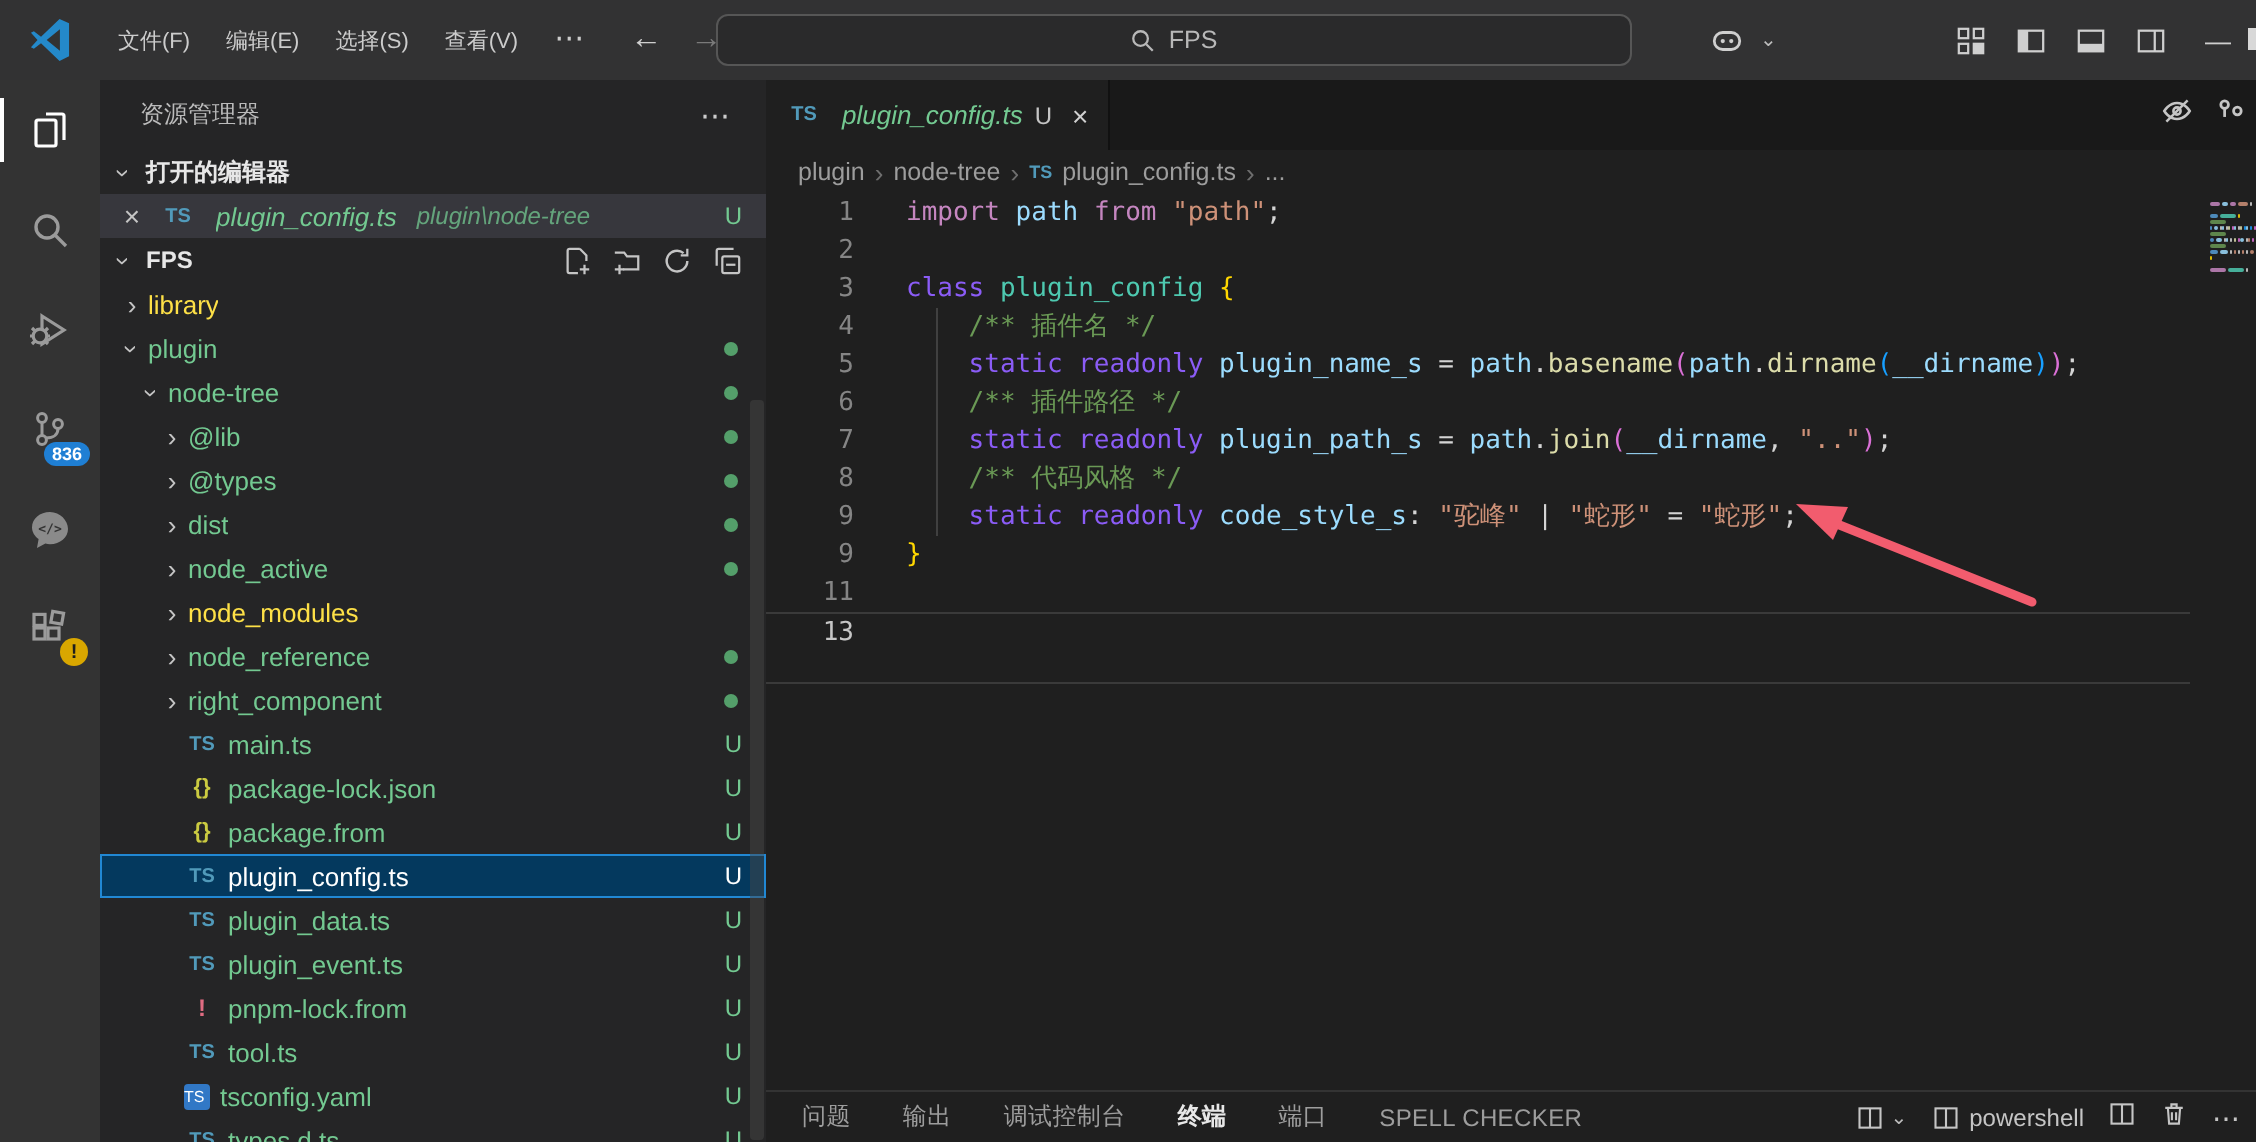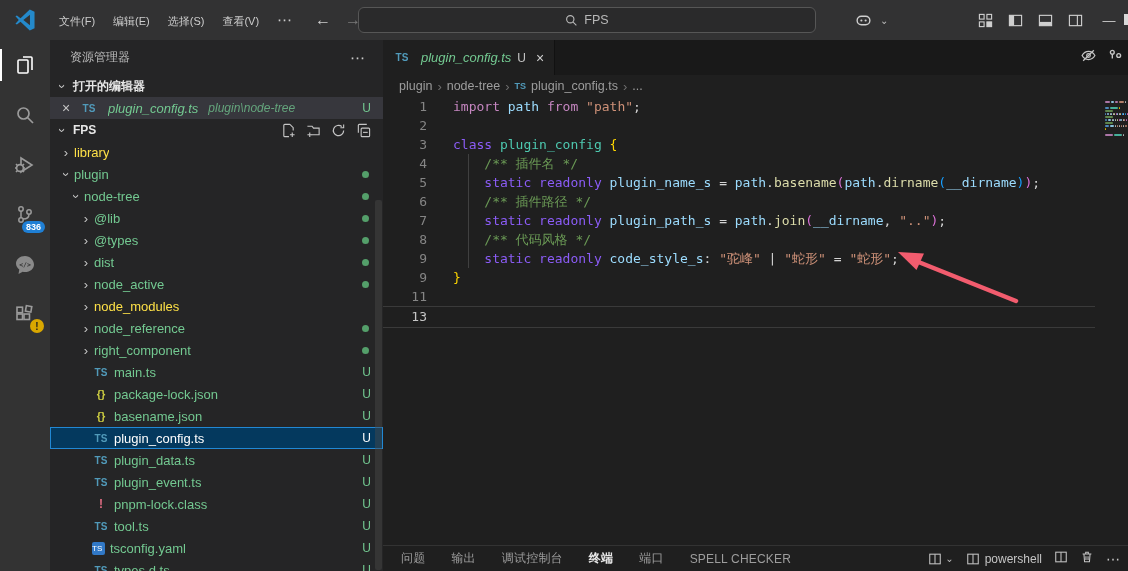--- a/index.html
+++ b/index.html
@@ -79,21 +79,21 @@
   .breadcrumbs { height:22px; display:flex; align-items:center; font-size:12.5px; color:#9d9d9d; padding-left:16px; gap:5px; flex:0 0 22px; }
   .crumb-sep { color:#6e6e6e; font-size:13px; }
   .crumb-ts { color:#519aba; font-size:9px; font-weight:bold; }
 
   .code-area { flex:1; position:relative; font-family:"DejaVu Sans Mono","Liberation Mono",monospace;
     font-size:13px; line-height:19px; overflow:hidden; }
   .code-line { display:flex; height:19px; white-space:pre; }
   .gutter-num { width:44px; text-align:right; color:#858585; flex:0 0 44px; }
   .gutter-num.active { color:#c6c6c6; }
   .line-content { padding-left:26px; white-space:pre; }
-  .code-line.active-line { border-top:1px solid #3a3a3a; border-bottom:1px solid #3a3a3a; height:22px; margin-right:33px; }
+  .code-line.active-line { border-top:1px solid #3a3a3a; border-bottom:1px solid #3a3a3a; height:36px; margin-right:33px; }
   .indent-guide { position:absolute; width:1px; background:#404040; left:85px; }
   .c-kw{color:#c586c0;} .c-st{color:#8b5cf6;} .c-var{color:#9cdcfe;} .c-fn{color:#dcdcaa;}
   .c-str{color:#ce9178;} .c-cm{color:#6a9955;} .c-cls{color:#4ec9b0;} .c-pn{color:#d4d4d4;}
   .c-b1{color:#ffd700;} .c-b2{color:#da70d6;} .c-b3{color:#179fff;}
 
   .minimap { position:absolute; right:0; top:4px; width:26px; padding-left:3px; }
   .mm-line { height:2px; margin-bottom:1px; display:flex; gap:1px; }
   .mm-tok { height:2px; border-radius:1px; opacity:.85; }
 
   
@@ -326,41 +326,41 @@
             <span class="label file-green">main.ts</span>
             <span class="badge-u">U</span>
           </div>
           <div class="row tree-row" style="padding-left: 28px;">
             <span class="ico ico-json" style="margin-left: 14px;">{}</span>
             <span class="label file-green">package-lock.json</span>
             <span class="badge-u">U</span>
           </div>
           <div class="row tree-row" style="padding-left: 28px;">
             <span class="ico ico-json" style="margin-left: 14px;">{}</span>
-            <span class="label file-green">basename.json</span>
+            <span class="label file-green">package.from</span>
             <span class="badge-u">U</span>
           </div>
           <div class="row tree-row selected" style="padding-left: 28px;">
             <span class="ico ico-ts" style="margin-left: 14px;">TS</span>
             <span class="label ">plugin_config.ts</span>
             <span class="badge-u">U</span>
           </div>
           <div class="row tree-row" style="padding-left: 28px;">
             <span class="ico ico-ts" style="margin-left: 14px;">TS</span>
             <span class="label file-green">plugin_data.ts</span>
             <span class="badge-u">U</span>
           </div>
           <div class="row tree-row" style="padding-left: 28px;">
             <span class="ico ico-ts" style="margin-left: 14px;">TS</span>
             <span class="label file-green">plugin_event.ts</span>
             <span class="badge-u">U</span>
           </div>
           <div class="row tree-row" style="padding-left: 28px;">
             <span class="ico ico-warn" style="margin-left: 14px;">!</span>
-            <span class="label file-green">pnpm-lock.class</span>
+            <span class="label file-green">pnpm-lock.from</span>
             <span class="badge-u">U</span>
           </div>
           <div class="row tree-row" style="padding-left: 28px;">
             <span class="ico ico-ts" style="margin-left: 14px;">TS</span>
             <span class="label file-green">tool.ts</span>
             <span class="badge-u">U</span>
           </div>
           <div class="row tree-row" style="padding-left: 28px;">
             <span class="ico-tsbox" style="margin-left: 14px;">TS</span>
             <span class="label file-green">tsconfig.yaml</span>

